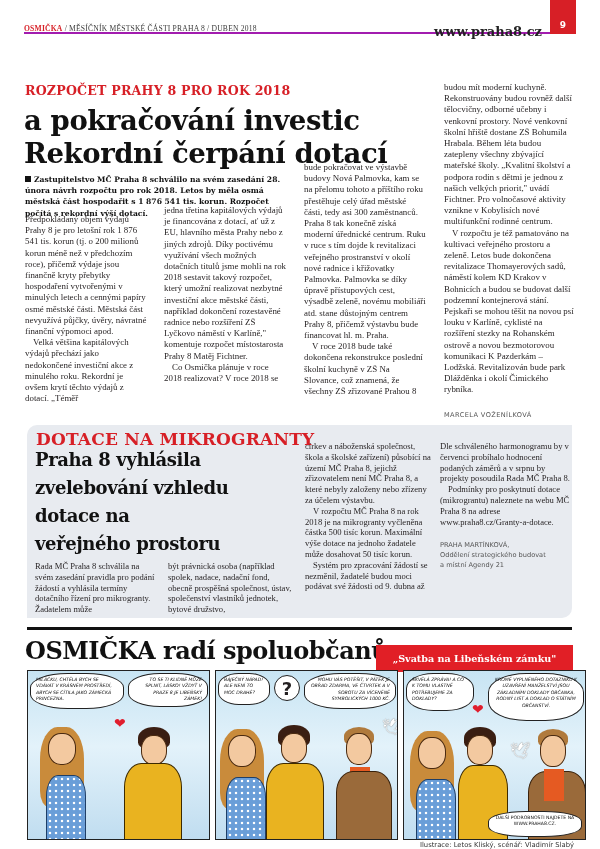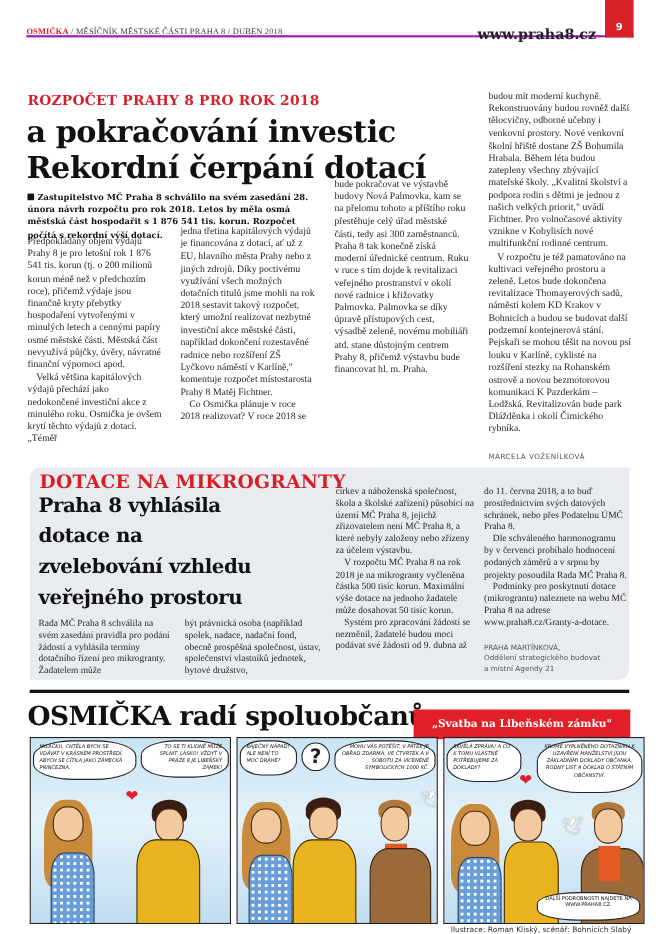--- a/index.html
+++ b/index.html
@@ -80,56 +80,56 @@
 <div class="headline h1">
   <div>a pokračování investic</div>
   <div>Rekordní čerpání dotací</div>
 </div>
 <div class="lead">
   <span class="sq"></span><span>Zastupitelstvo MČ Praha 8 schválilo na svém zasedání 28. února návrh rozpočtu pro rok 2018. Letos by měla osmá městská část hospodařit s 1 876 541 tis. korun. Rozpočet počítá s rekordní výší dotací.</span>
 </div>
 
 <div class="col c1">
   <p>Předpokládaný objem výdajů Prahy 8 je pro letošní rok 1 876 541 tis. korun (tj. o 200 milionů korun méně než v předchozím roce), přičemž výdaje jsou finančně kryty přebytky hospodaření vytvořenými v minulých letech a cennými papíry osmé městské části. Městská část nevyužívá půjčky, úvěry, návratné finanční výpomoci apod.</p>
-  <p>Velká většina kapitálových výdajů přechází jako nedokončené investiční akce z minulého roku. Osmička je ovšem krytí těchto výdajů z dotací. „Téměř</p>
+  <p>Velká většina kapitálových výdajů přechází jako nedokončené investiční akce z minulého roku. Rekordní je ovšem krytí těchto výdajů z dotací. „Téměř</p>
 </div>
 <div class="col c2">
   <p style="text-indent:0">jedna třetina kapitálových výdajů je financována z dotací, ať už z EU, hlavního města Prahy nebo z jiných zdrojů. Díky poctivému využívání všech možných dotačních titulů jsme mohli na rok 2018 sestavit takový rozpočet, který umožní realizovat nezbytné investiční akce městské části, například dokončení rozestavěné radnice nebo rozšíření ZŠ Lyčkovo náměstí v Karlíně," komentuje rozpočet místostarosta Prahy 8 Matěj Fichtner.</p>
   <p>Co Osmička plánuje v roce 2018 realizovat? V roce 2018 se</p>
 </div>
 <div class="col c3">
   <p>bude pokračovat ve výstavbě budovy Nová Palmovka, kam se na přelomu tohoto a příštího roku přestěhuje celý úřad městské části, tedy asi 300 zaměstnanců. Praha 8 tak konečně získá moderní úřednické centrum. Ruku v ruce s tím dojde k revitalizaci veřejného prostranství v okolí nové radnice i křižovatky Palmovka. Palmovka se díky úpravě přístupových cest, výsadbě zeleně, novému mobiliáři atd. stane důstojným centrem Prahy 8, přičemž výstavbu bude financovat hl. m. Praha.</p>
+  <p>V roce 2018 bude také dokončena rekonstrukce poslední školní kuchyně v ZŠ Na Slovance, což znamená, že všechny ZŠ zřizované Prahou 8</p>
 </div>
 <div class="col c4">
   <p>budou mít moderní kuchyně. Rekonstruovány budou rovněž další tělocvičny, odborné učebny i venkovní prostory. Nové venkovní školní hřiště dostane ZŠ Bohumila Hrabala. Během léta budou zatepleny všechny zbývající mateřské školy. „Kvalitní školství a podpora rodin s dětmi je jednou z našich velkých priorit," uvádí Fichtner. Pro volnočasové aktivity vznikne v Kobylisích nové multifunkční rodinné centrum.</p>
   <p>V rozpočtu je též pamatováno na kultivaci veřejného prostoru a zeleně. Letos bude dokončena revitalizace Thomayerových sadů, náměstí kolem KD Krakov v Bohnicích a budou se budovat další podzemní kontejnerová stání. Pejskaři se mohou těšit na novou psí louku v Karlíně, cyklisté na rozšíření stezky na Rohanském ostrově a novou bezmotorovou komunikaci K Pazderkám – Lodžská. Revitalizován bude park Dlážděnka i okolí Čimického rybníka.</p>
   <div class="byline">MARCELA VOŽENÍLKOVÁ</div>
 </div>
 
 <div class="box"></div>
 <div class="kicker k2">DOTACE NA MIKROGRANTY</div>
 <div class="headline h2">
   <div>Praha 8 vyhlásila</div>
+  <div>zvelebování vzhledu</div>
   <div>dotace na</div>
-  <div>zvelebování vzhledu</div>
   <div>veřejného prostoru</div>
 </div>
 <div class="col col2 b1">
   <p>Rada MČ Praha 8 schválila na svém zasedání pravidla pro podání žádostí a vyhlásila termíny dotačního řízení pro mikrogranty. Žadatelem může</p>
 </div>
 <div class="col col2 b2">
   <p>být právnická osoba (například spolek, nadace, nadační fond, obecně prospěšná společnost, ústav, společenství vlastníků jednotek, bytové družstvo,</p>
 </div>
 <div class="col col2 b3">
   <p>církev a náboženská společnost, škola a školské zařízení) působící na území MČ Praha 8, jejichž zřizovatelem není MČ Praha 8, a které nebyly založeny nebo zřízeny za účelem výstavbu.</p>
   <p>V rozpočtu MČ Praha 8 na rok 2018 je na mikrogranty vyčleněna částka 500 tisíc korun. Maximální výše dotace na jednoho žadatele může dosahovat 50 tisíc korun.</p>
   <p>Systém pro zpracování žádostí se nezměnil, žadatelé budou moci podávat své žádosti od 9. dubna až</p>
 </div>
 <div class="col col2 b4">
-  <p>do 11. června 2018, a to buď prostřednictvím svých datových schránek, nebo přes Podatelnu ÚMČ Praha 8.</p>
   <p>Dle schváleného harmonogramu by v červenci probíhalo hodnocení podaných záměrů a v srpnu by projekty posoudila Rada MČ Praha 8.</p>
   <p>Podmínky pro poskytnutí dotace (mikrograntu) naleznete na webu MČ Praha 8 na adrese www.praha8.cz/Granty-a-dotace.</p>
   <div class="byline2">
     <div>PRAHA MARTÍNKOVÁ,</div>
     <div>Oddělení strategického budovat</div>
     <div>a místní Agendy 21</div>
   </div>
 </div>
 
 <div class="rule"></div>
@@ -177,13 +177,13 @@
   <div class="figure face" style="left:63px;top:64px;width:26px;height:30px;"></div>
   <div class="figure shirt-y" style="left:54px;top:94px;width:50px;height:78px;"></div>
   <span class="dove" style="left:106px;top:70px;">🕊</span>
   <div class="figure hair-b" style="left:134px;top:58px;width:30px;height:18px;"></div>
   <div class="figure face" style="left:136px;top:64px;width:26px;height:32px;"></div>
   <div class="figure jacket" style="left:124px;top:100px;width:58px;height:72px;"></div>
   <div class="figure scarf" style="left:140px;top:98px;width:20px;height:32px;"></div>
   <div class="bubble" style="left:84px;top:140px;width:94px;height:26px;text-align:center;font-style:normal;">Další podrobnosti najdete na www.praha8.cz.</div>
 </div>
 
-<div class="credit">Ilustrace: Roman Kliský, scénář: Bohnicích Slabý</div>
+<div class="credit">Ilustrace: Letos Kliský, scénář: Vladimír Slabý</div>
 
 </body></html>

